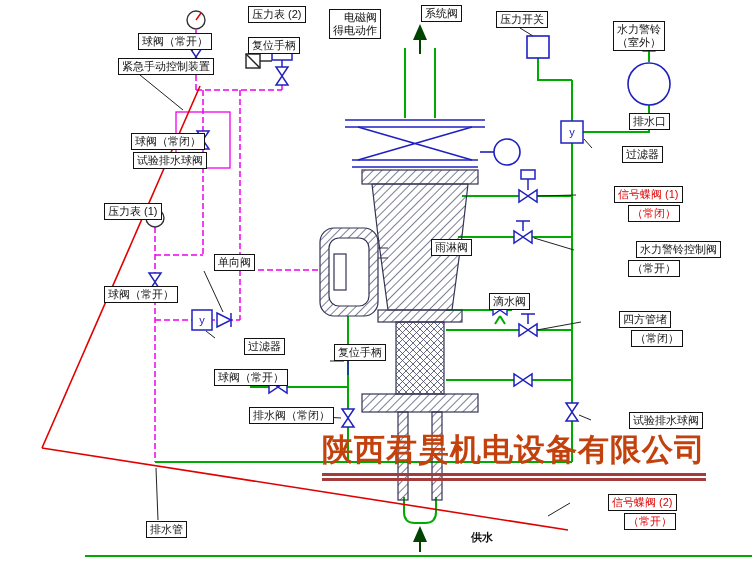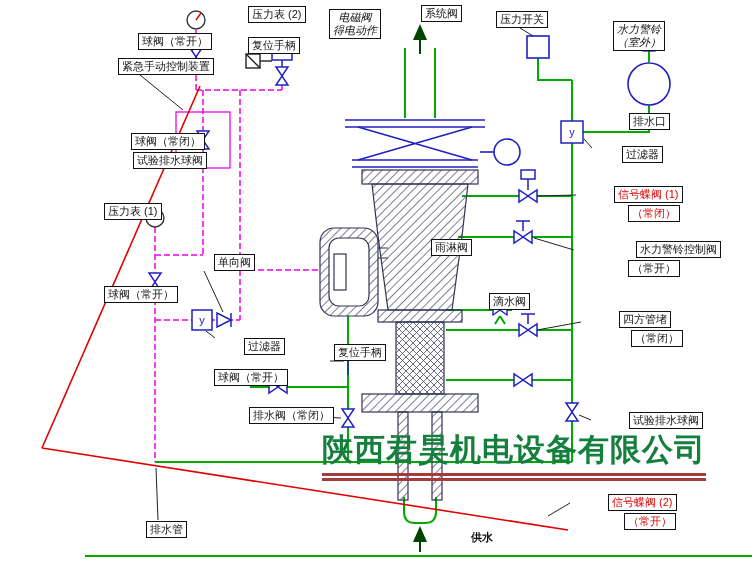--- a/index.html
+++ b/index.html
@@ -7,24 +7,24 @@
     position:relative;width:752px;height:564px;background:#ffffff;overflow:hidden;
     font-family:"Liberation Sans","DejaVu Sans",sans-serif;
   }
   svg.diagram{position:absolute;left:0;top:0;z-index:5;}
   .lbl{
     position:absolute;z-index:10;background:#fff;border:1px solid #111;
     font-size:11px;line-height:13px;padding:1px 3px;color:#111;white-space:nowrap;margin-left:36px;
   }
   .lbl.noborder{border:none;background:transparent;font-weight:bold;}
   .lbl.red{color:#dd0000;}
-  .lbl .ln{display:block;text-align:center;font-style:italic;}
+  .lbl .ln{display:block;text-align:right;}
   .watermark{
     position:absolute;left:322px;top:429px;z-index:20;
-    font-size:31px;font-weight:bold;letter-spacing:1px;color:#15803d;
+    font-size:31px;font-weight:bold;letter-spacing:1px;color:#c2410c;
     white-space:nowrap;border-bottom:8px double #a53c3c;padding-bottom:2px;
   }
 </style>
 </head>
 <body>
 
 <div class="canvas">
 
   <svg class="diagram" width="752" height="564" viewBox="0 0 752 564">
     <defs>

